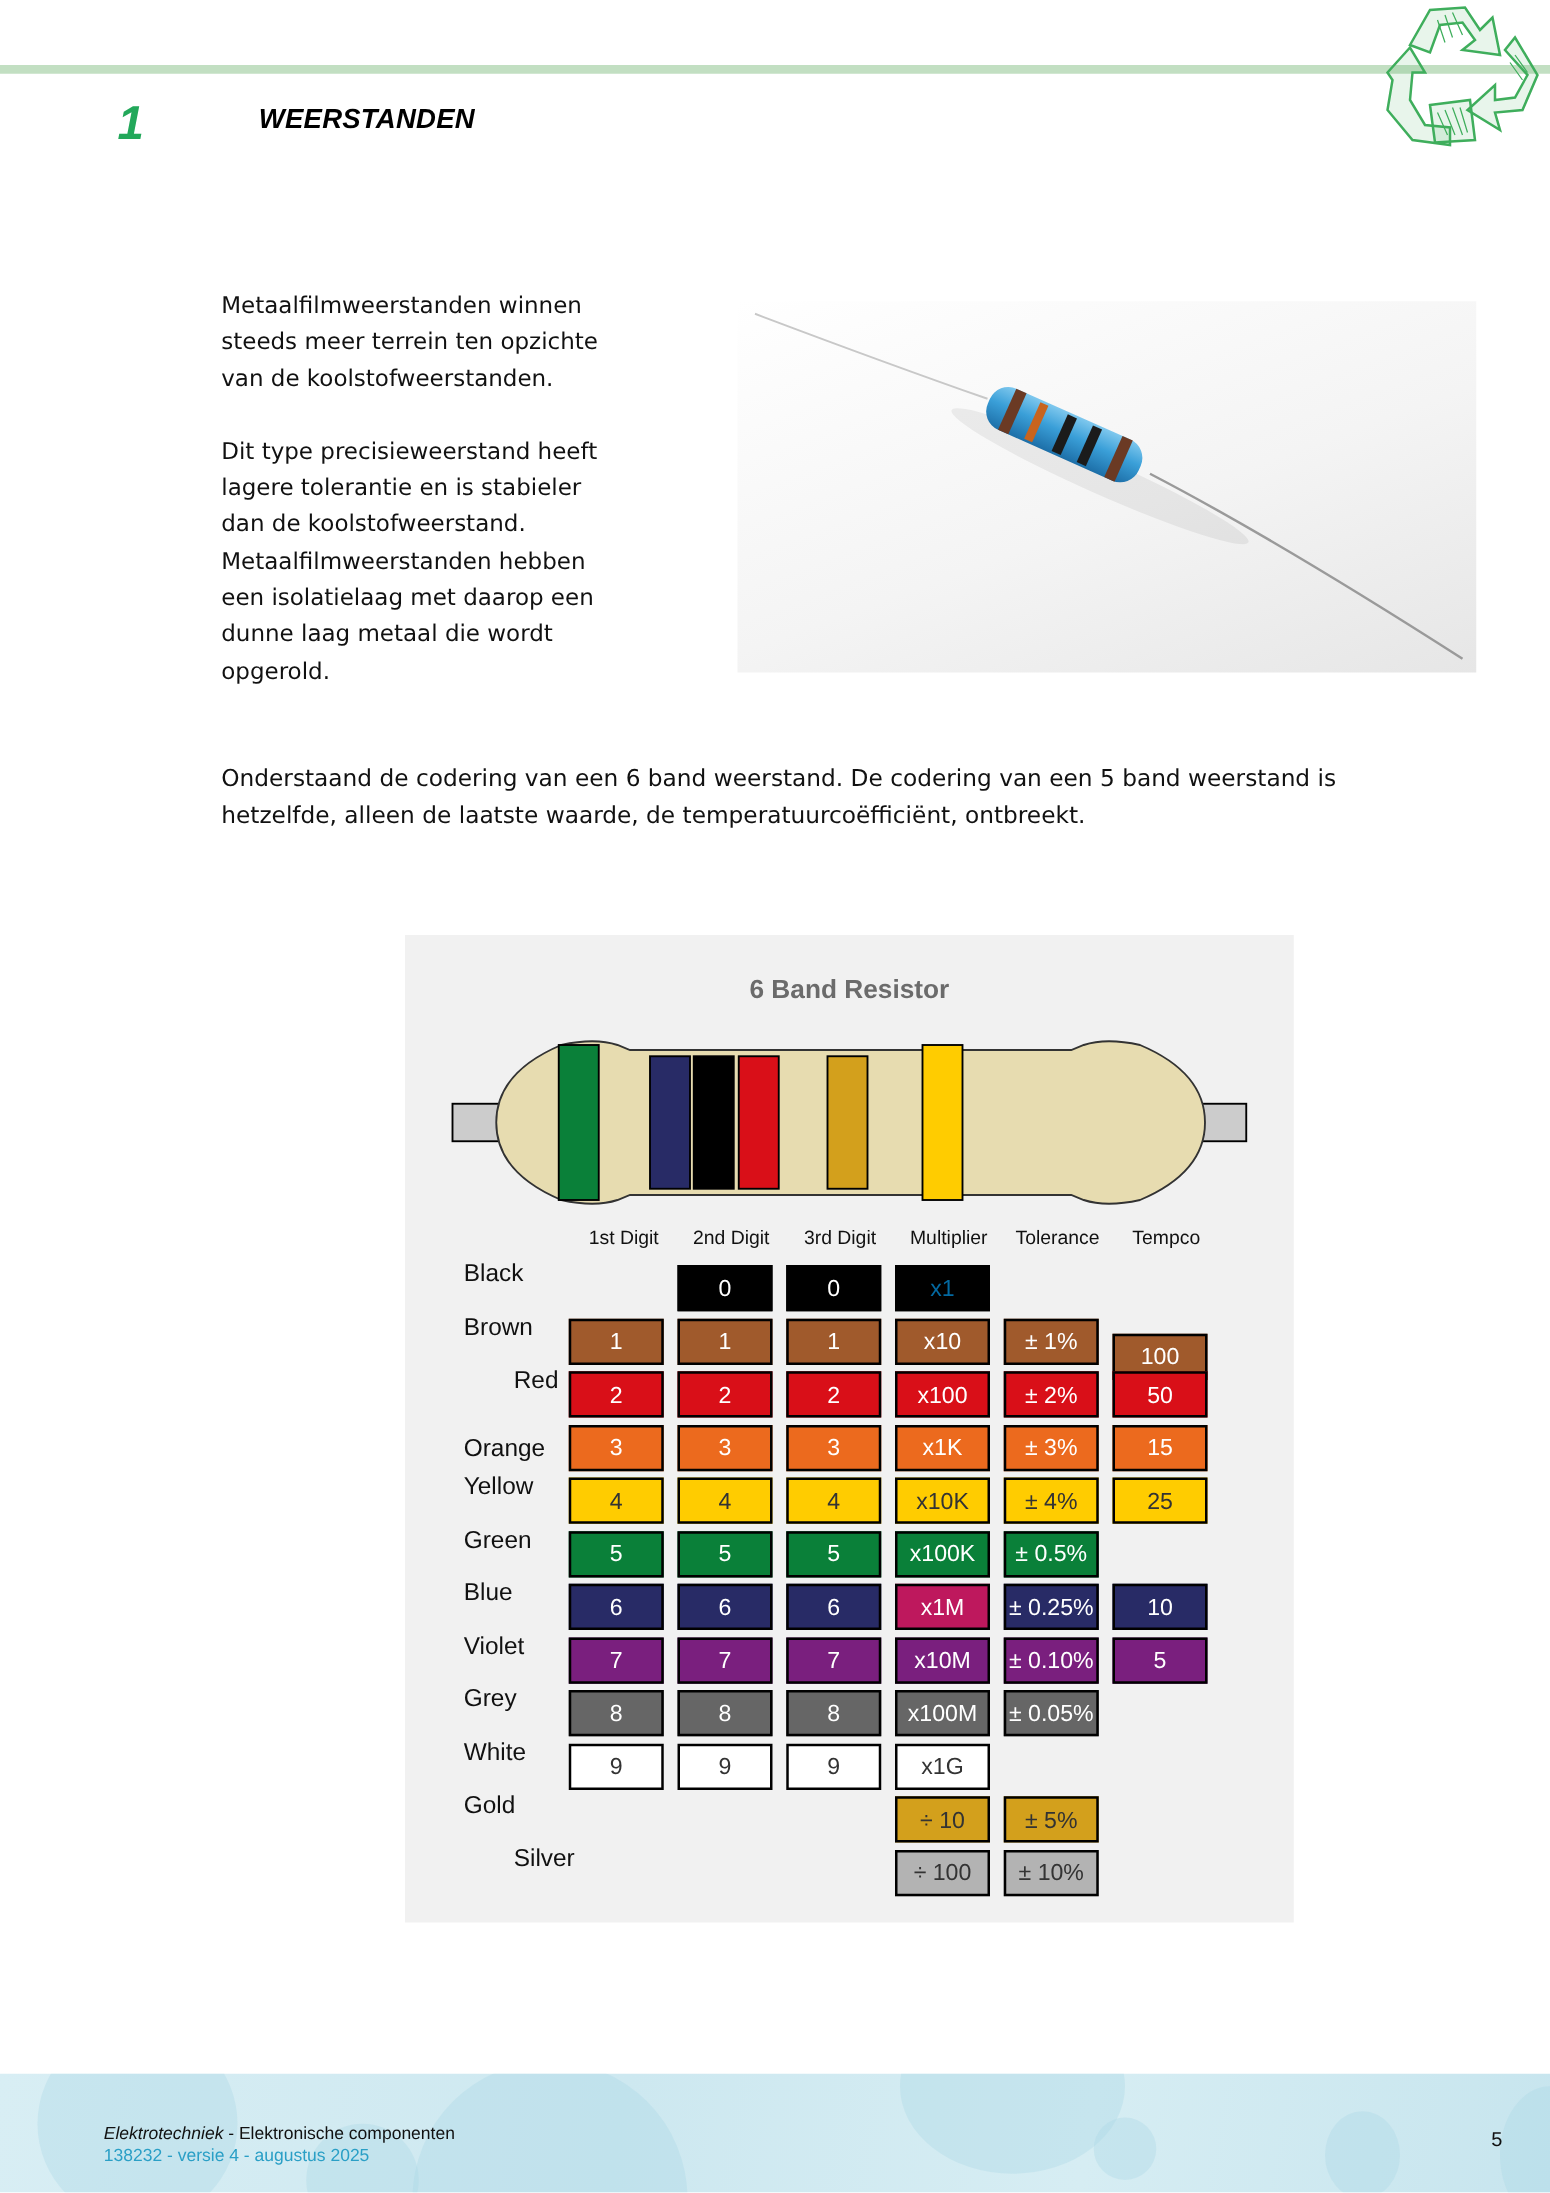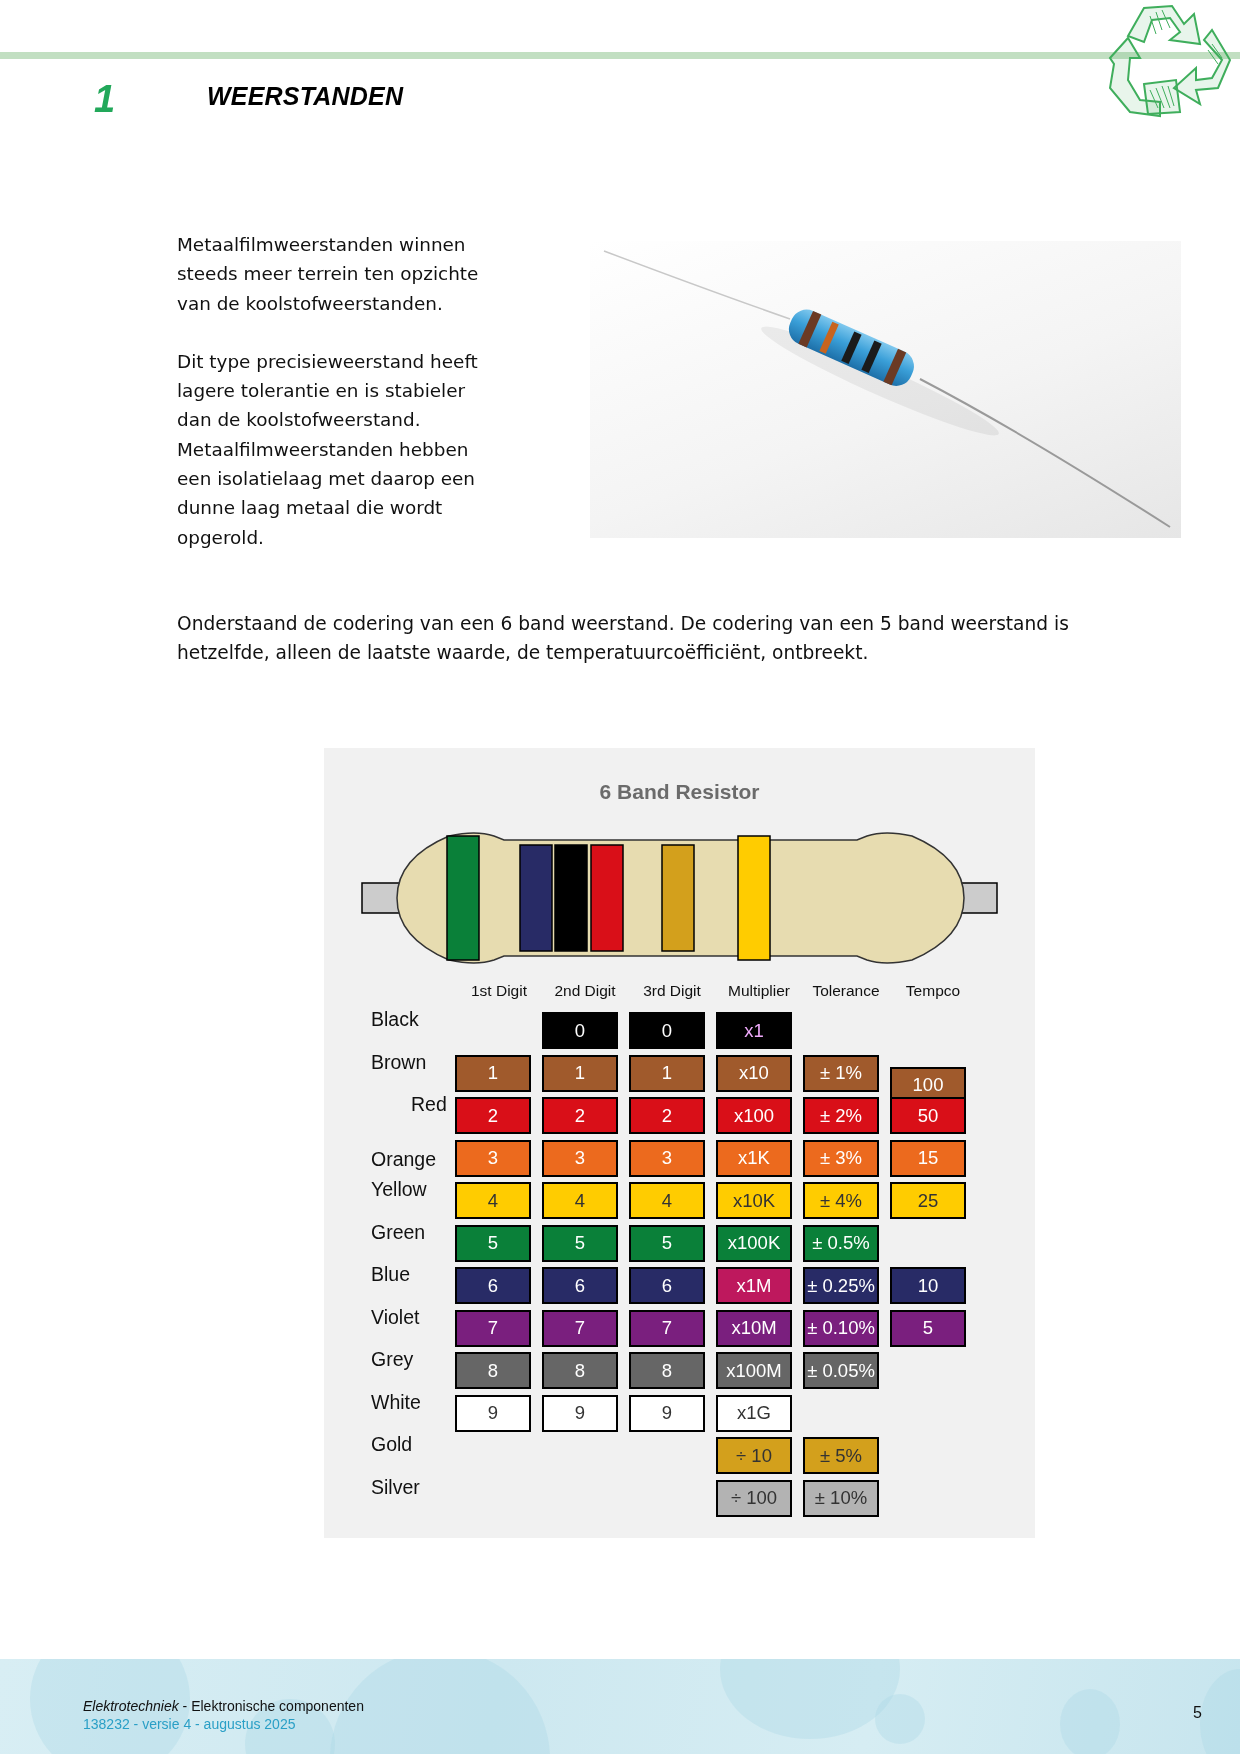--- a/index.html
+++ b/index.html
@@ -3,21 +3,21 @@
 <meta charset="utf-8">
 <style>
   html, body { margin:0; padding:0; }
   body { width:1240px; height:1754px; position:relative; background:#ffffff; overflow:hidden;
          font-family:"DejaVu Sans", sans-serif; color:#111; }
   .rule { position:absolute; left:0; top:52px; width:1240px; height:7px; background:#c2dfc2; }
   .recycle { position:absolute; left:1100px; top:0; width:140px; height:118px; }
   .chapter-num { position:absolute; left:94px; top:78px; font-family:"Liberation Sans", sans-serif;
                  font-weight:bold; font-style:italic; font-size:38px; color:#22a85a; }
   .chapter-title { position:absolute; left:207px; top:82px; font-family:"Liberation Sans", sans-serif;
-                   font-weight:bold; font-style:italic; font-size:25px; color:#000; letter-spacing:0.2px; }
+                   font-weight:bold; font-style:italic; font-size:22px; color:#000; letter-spacing:0.2px; }
   .text { position:absolute; font-family:"DejaVu Sans", sans-serif; font-size:18.4px; line-height:29.3px; color:#111; }
   .text p { margin:0; }
   .intro { left:177px; top:230px; width:340px; }
   .intro .gap { height:29px; }
   .body2 { left:177px; top:580px; width:1000px; font-size:18.6px; }
   .photo { position:absolute; left:590px; top:241px; width:591px; height:297px;
            background:linear-gradient(160deg,#ffffff 0%,#f4f4f4 55%,#e6e6e6 100%); overflow:hidden; }
   .panel { position:absolute; left:324px; top:748px; width:711px; height:790px; background:#f1f1f1; }
   .panel-title { position:absolute; left:0; width:711px; top:32px; text-align:center;
                  font-family:"Liberation Sans", sans-serif; font-weight:bold; font-size:21px; color:#6b6b6b; }
@@ -127,21 +127,21 @@
   <div class="col-head" style="left:218px">2nd Digit</div>
   <div class="col-head" style="left:305px">3rd Digit</div>
   <div class="col-head" style="left:392px">Multiplier</div>
   <div class="col-head" style="left:479px">Tolerance</div>
   <div class="col-head" style="left:566px">Tempco</div>
 
   <div id="color-table">
       <div class="row-label" style="top: 260px;">Black</div>
       <div class="cell" style="left: 218px; top: 264px; background: rgb(0, 0, 0); color: rgb(255, 255, 255);">0</div>
       <div class="cell" style="left: 305px; top: 264px; background: rgb(0, 0, 0); color: rgb(255, 255, 255);">0</div>
-      <div class="cell" style="left: 392px; top: 264px; background: rgb(0, 0, 0); color: #f0abfc;">x1</div>
+      <div class="cell" style="left: 392px; top: 264px; background: rgb(0, 0, 0); color: #0369a1;">x1</div>
       <div class="row-label" style="top: 302.5px;">Brown</div>
       <div class="cell" style="left: 131px; top: 306.5px; background: rgb(160, 90, 44); color: rgb(255, 255, 255);">1</div>
       <div class="cell" style="left: 218px; top: 306.5px; background: rgb(160, 90, 44); color: rgb(255, 255, 255);">1</div>
       <div class="cell" style="left: 305px; top: 306.5px; background: rgb(160, 90, 44); color: rgb(255, 255, 255);">1</div>
       <div class="cell" style="left: 392px; top: 306.5px; background: rgb(160, 90, 44); color: rgb(255, 255, 255);">x10</div>
       <div class="cell" style="left: 479px; top: 306.5px; background: rgb(160, 90, 44); color: rgb(255, 255, 255);">± 1%</div>
       <div class="cell" style="left: 566px; top: 306.5px; background: rgb(160, 90, 44); color: rgb(255, 255, 255); margin-top: 12px;">100</div>
       <div class="row-label" style="top: 345px; margin-left: 40px;">Red</div>
       <div class="cell" style="left: 131px; top: 349px; background: rgb(217, 15, 24); color: rgb(255, 255, 255);">2</div>
       <div class="cell" style="left: 218px; top: 349px; background: rgb(217, 15, 24); color: rgb(255, 255, 255);">2</div>
@@ -190,21 +190,21 @@
       <div class="cell" style="left: 392px; top: 604px; background: rgb(102, 102, 102); color: rgb(255, 255, 255);">x100M</div>
       <div class="cell" style="left: 479px; top: 604px; background: rgb(102, 102, 102); color: rgb(255, 255, 255);">± 0.05%</div>
       <div class="row-label" style="top: 642.5px;">White</div>
       <div class="cell" style="left: 131px; top: 646.5px; background: rgb(255, 255, 255); color: rgb(51, 51, 51);">9</div>
       <div class="cell" style="left: 218px; top: 646.5px; background: rgb(255, 255, 255); color: rgb(51, 51, 51);">9</div>
       <div class="cell" style="left: 305px; top: 646.5px; background: rgb(255, 255, 255); color: rgb(51, 51, 51);">9</div>
       <div class="cell" style="left: 392px; top: 646.5px; background: rgb(255, 255, 255); color: rgb(51, 51, 51);">x1G</div>
       <div class="row-label" style="top: 685px;">Gold</div>
       <div class="cell" style="left: 392px; top: 689px; background: rgb(211, 160, 28); color: rgb(51, 51, 51);">÷ 10</div>
       <div class="cell" style="left: 479px; top: 689px; background: rgb(211, 160, 28); color: rgb(51, 51, 51);">± 5%</div>
-      <div class="row-label" style="top: 727.5px;">Silver</div>
+      <div class="row-label" style="top: 727.5px; margin-left: 40px;">Silver</div>
       <div class="cell" style="left: 392px; top: 731.5px; background: rgb(179, 179, 179); color: rgb(51, 51, 51);">÷ 100</div>
       <div class="cell" style="left: 479px; top: 731.5px; background: rgb(179, 179, 179); color: rgb(51, 51, 51);">± 10%</div>
     </div>
 </div>
 
 <div class="footer">
   <div class="bubble" style="left:30px; top:-40px; width:160px; height:160px;"></div>
   <div class="bubble" style="left:245px; top:40px; width:90px; height:90px;"></div>
   <div class="bubble" style="left:330px; top:-10px; width:220px; height:220px;"></div>
   <div class="bubble" style="left:720px; top:-60px; width:180px; height:140px;"></div>

